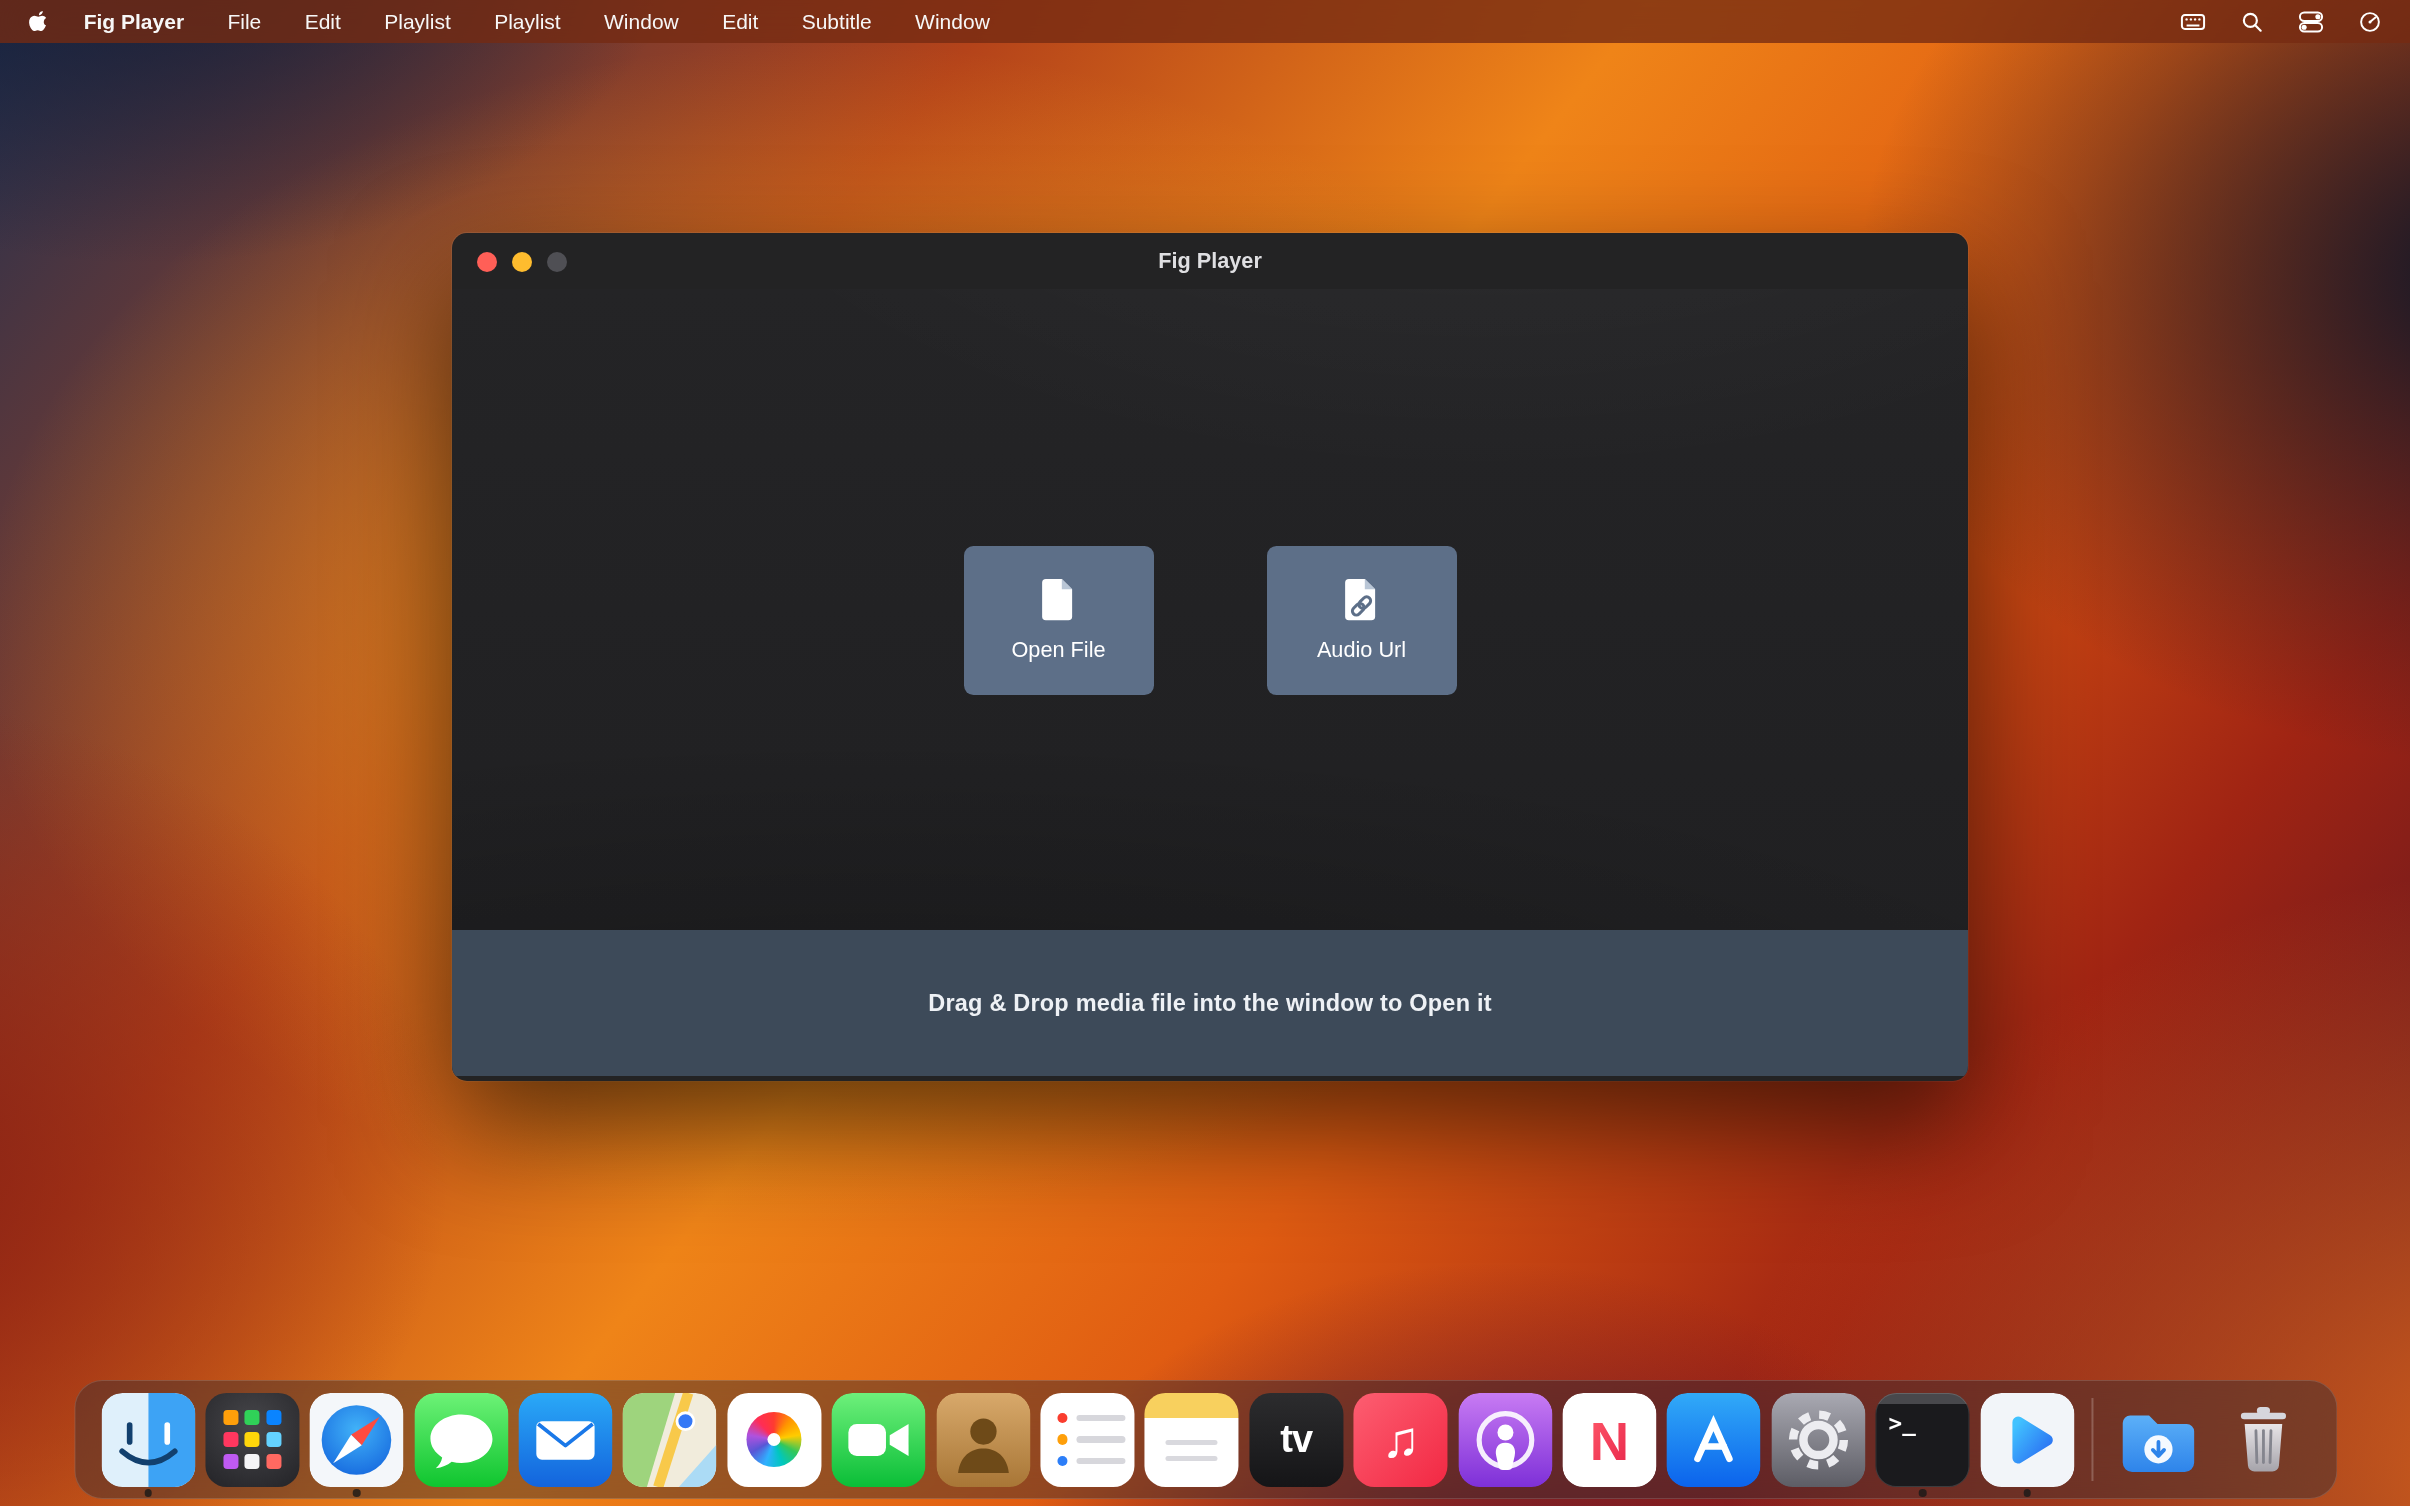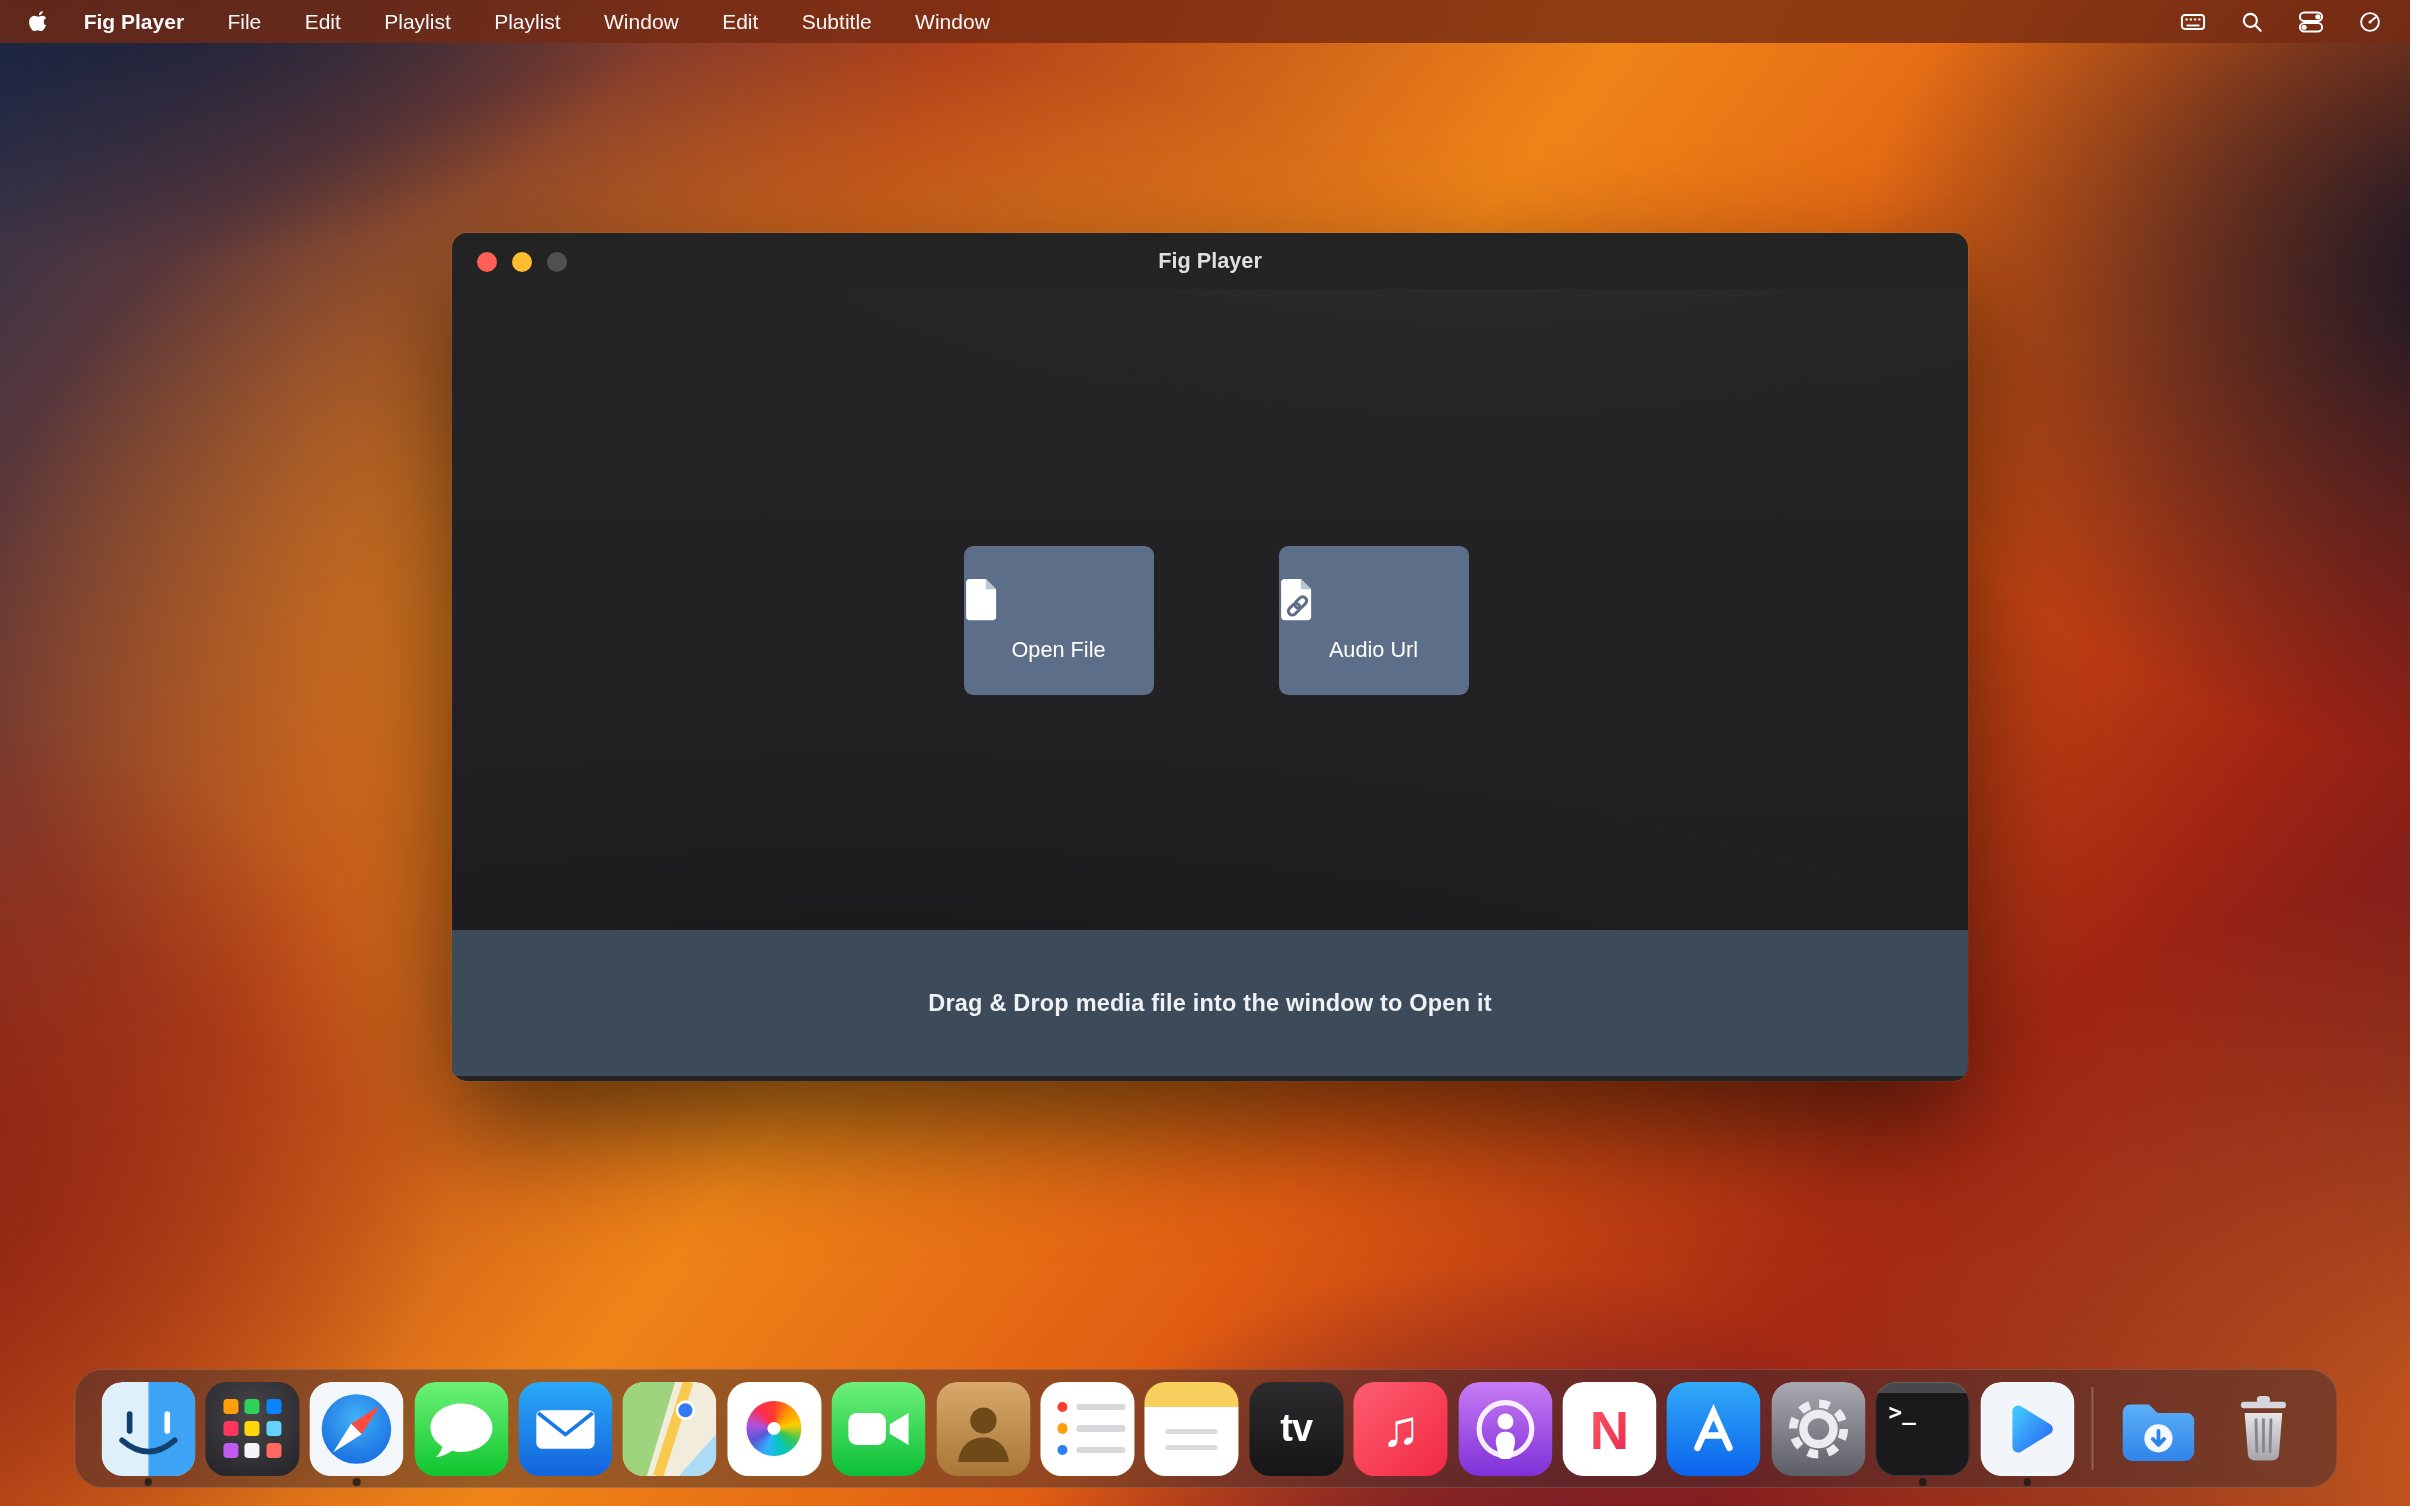--- a/index.html
+++ b/index.html
@@ -56,33 +56,32 @@
   }
   .win-content::before {
     content:''; position:absolute; inset:0;
     background:
       radial-gradient(95% 120% at 68% -42%, rgba(255,255,255,0.05), transparent 60%),
       radial-gradient(140% 90% at 28% 125%, rgba(0,0,0,0.28), transparent 62%);
   }
   .open-btn {
     position:relative; width:190px; height:149px; border:none; border-radius:9.4px;
     background:#5d6f88; color:#fff; font-family:inherit; font-size:21.7px;
-    display:flex; flex-direction:column; justify-content:center; gap:15px;
+    display:flex; flex-direction:column; align-items:center; justify-content:center; gap:15px;
     cursor:default;
-    margin-left:12px;
   }
   .win-footer {
     height:146px; background:#3d4a59;
     display:flex; align-items:center; justify-content:center;
     color:#eef1f5; font-size:23.5px; font-weight:700; letter-spacing:0.2px;
   }
 
   
   .dock {
-    position:absolute; bottom:19px; left:50%; transform:translateX(-50%);
+    position:absolute; bottom:8px; left:50%; transform:translateX(-50%);
     height:119px; display:flex; align-items:center; gap:10.4px; padding:0 26px;
     background:rgba(54,44,50,0.45); border:0.9px solid rgba(255,255,255,0.14);
     border-radius:28px; backdrop-filter:blur(38px); z-index:50;
   }
   .dock-item { position:relative; width:94px; height:94px; }
   .dock-item.running::after {
     content:''; position:absolute; left:50%; bottom:-10.4px; transform:translateX(-50%);
     width:7.5px; height:7.5px; border-radius:50%; background:rgba(25,25,25,0.8);
   }
   .tile { width:94px; height:94px; border-radius:21px; display:block; }

